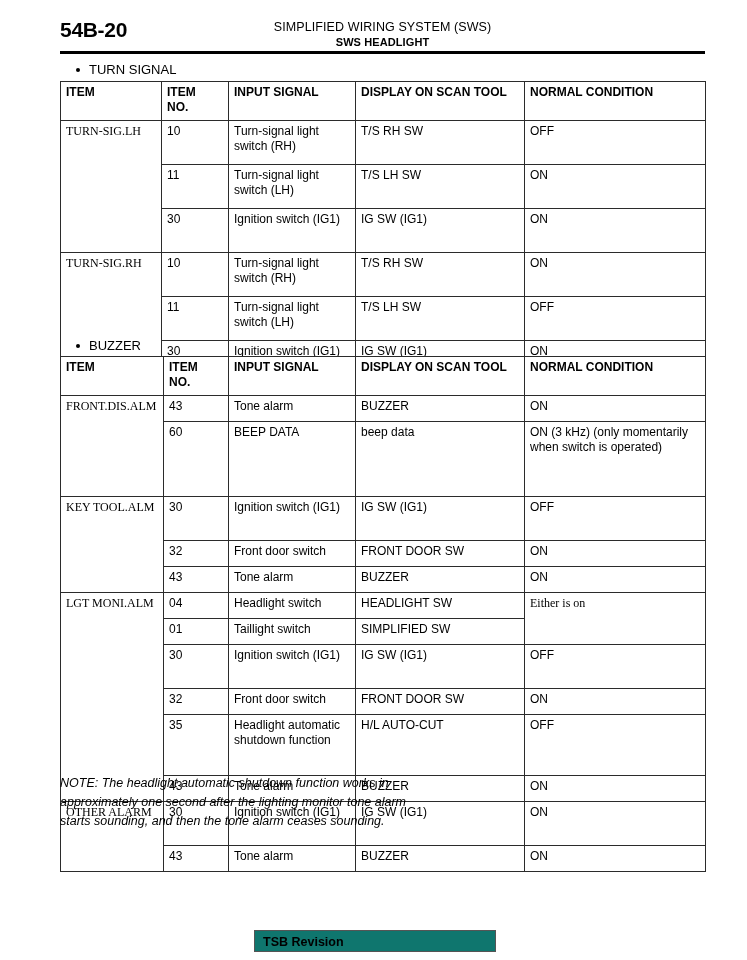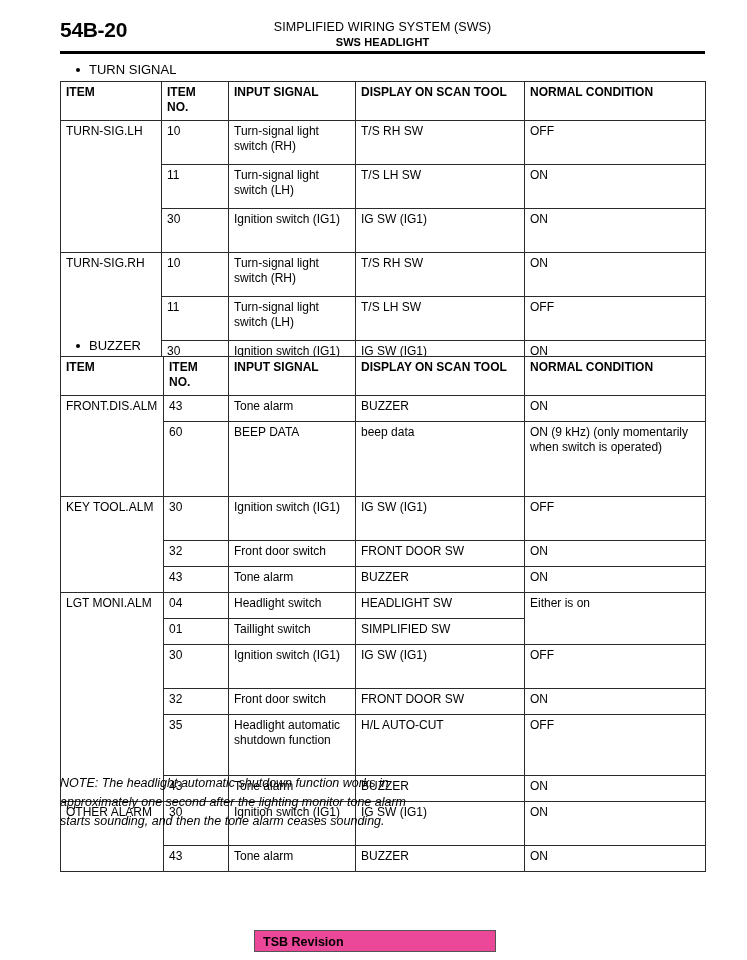--- a/index.html
+++ b/index.html
@@ -101,41 +101,42 @@
     line-height: 15px;
     font-weight: normal;
     text-align: left;
   }
   table.sws th {
     font-weight: bold;
     font-size: 12px;
   }
   td.vtop-merge {
     vertical-align: top;
+    font-family: Liberation Serif, serif;
   }
 
   
   .note {
     position: absolute;
     left: 52px;
     font-size: 12.5px;
     font-style: italic;
     line-height: 19px;
     white-space: pre-line;
   }
 
   
   .tsb-box {
     position: absolute;
     left: 246px;
     top: 930px;
     width: 242px;
     height: 22px;
     border: 1px solid #555;
-    background: #ec4899;
+    background: #0f766e;
     box-sizing: border-box;
     text-align: right;
   }
   .tsb-label {
     position: absolute;
     left: 8px;
     top: 2px;
     font-size: 12.5px;
     font-weight: bold;
     line-height: 18px;
@@ -251,21 +252,21 @@
         <td rowspan="2" class="vtop-merge">FRONT.DIS.ALM</td>
         <td style="height:18px">43</td>
         <td>Tone alarm</td>
         <td>BUZZER</td>
         <td>ON</td>
       </tr>
       <tr>
         <td style="height:67px">60</td>
         <td>BEEP DATA</td>
         <td>beep data</td>
-        <td>ON (9 kHz) (only momentarily when switch is operated)</td>
+        <td>ON (3 kHz) (only momentarily when switch is operated)</td>
       </tr>
 
       <tr>
         <td rowspan="3" class="vtop-merge">KEY TOOL.ALM</td>
         <td style="height:36px">30</td>
         <td>Ignition switch (IG1)</td>
         <td>IG SW (IG1)</td>
         <td>OFF</td>
       </tr>
       <tr>

